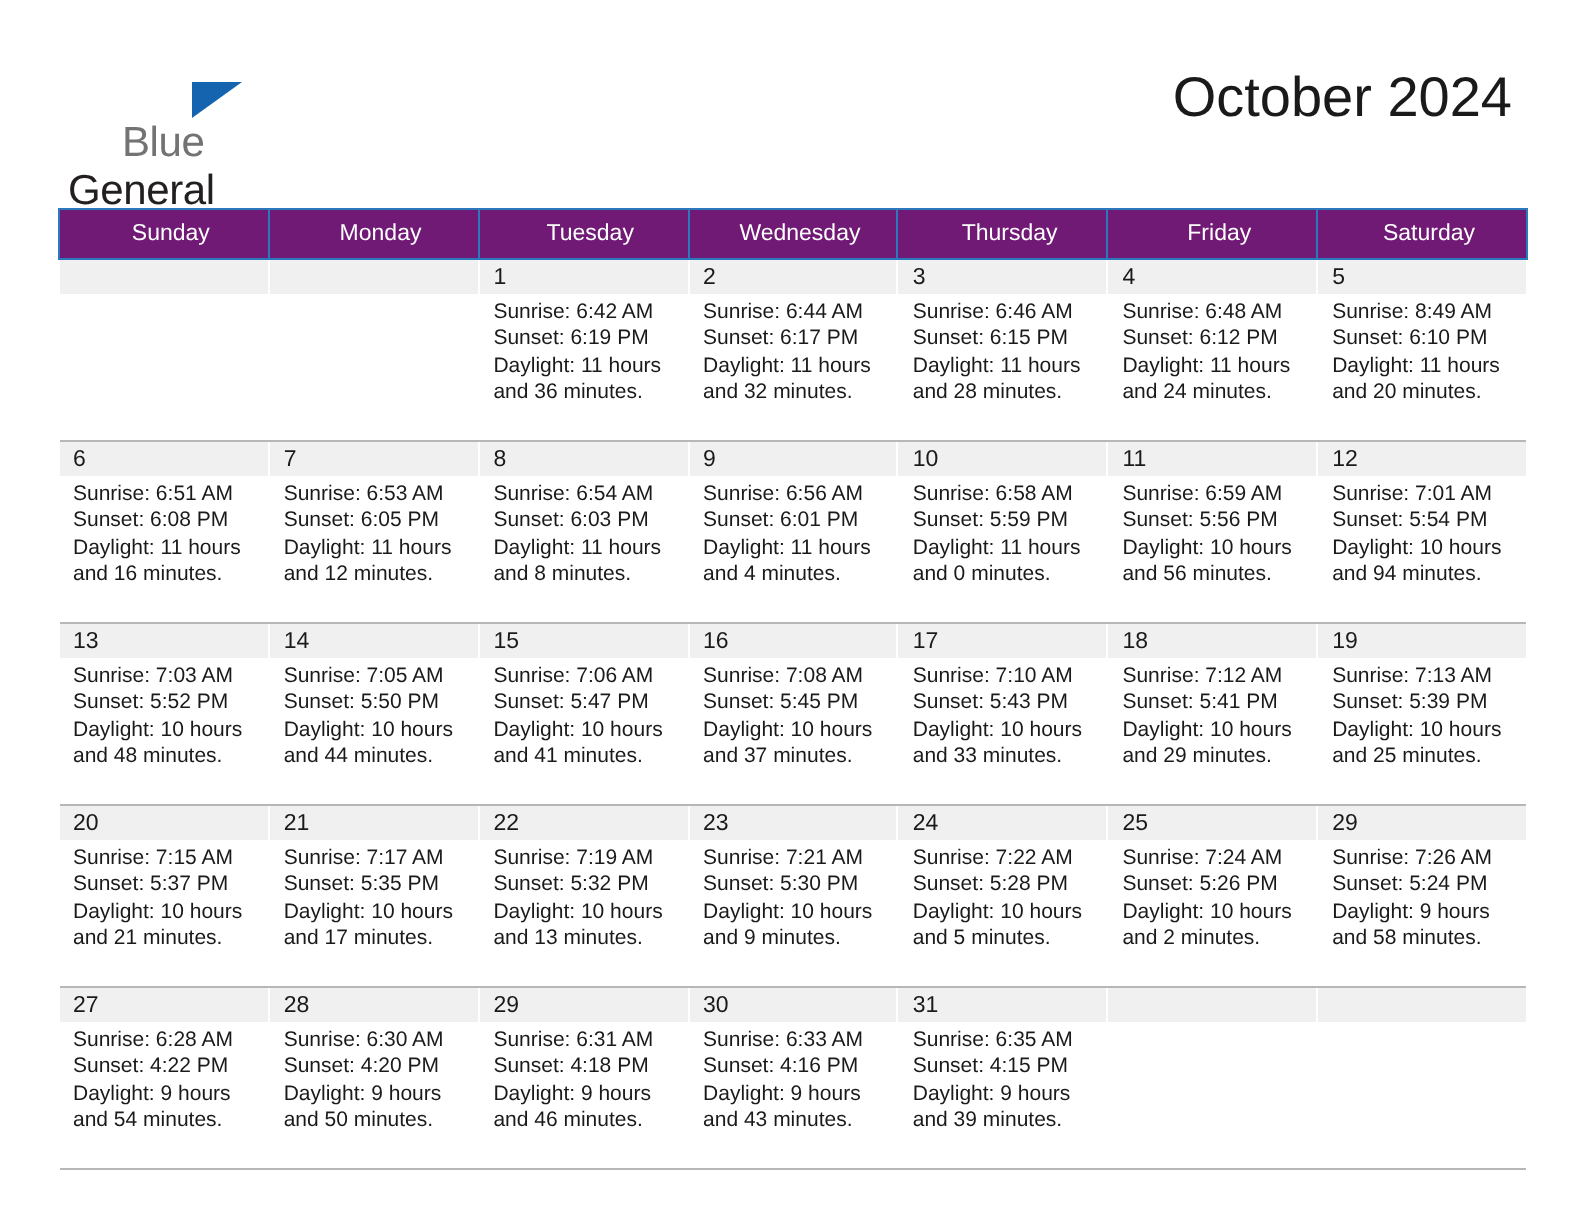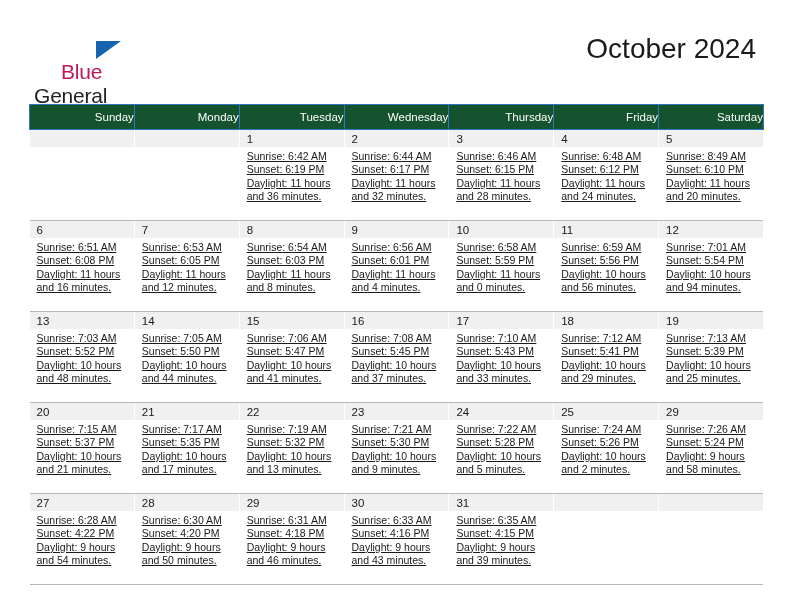--- a/index.html
+++ b/index.html
@@ -54,21 +54,21 @@
     height: 0;
     border-left: 25px solid #1464af;
     border-bottom: 18px solid transparent;
   }
   .brand-blue {
     position: absolute;
     left: 27px;
     top: 22px;
     font-size: 21px;
     letter-spacing: -0.2px;
-    color: #be185d;
+    color: #737373;
     line-height: 24px;
   }
 
   .title-block {
     position: absolute;
     right: 36px;
     top: 32px;
     text-align: right;
   }
   .month-title {
@@ -91,25 +91,25 @@
     position: absolute;
     left: 29px;
     top: 104px;
     width: 734px;
     border-collapse: collapse;
     table-layout: fixed;
   }
   .calendar col { width: 104.857px; }
 
   .calendar thead th {
-    background: #14532d;
+    background: #701a75;
     color: #ffffff;
     font-size: 11.5px;
     font-weight: normal;
-    text-align: right;
+    text-align: center;
     padding: 6px 0 6px 7px;
     height: 20px;
     box-sizing: border-box;
     border: 1px solid #2c78bd;
     vertical-align: middle;
   }
 
   .calendar tbody td {
     vertical-align: top;
     padding: 0;
@@ -134,21 +134,20 @@
     box-sizing: border-box;
     font-size: 11.5px;
     color: #1a1a1a;
     line-height: 16px;
   }
   .cell-body {
     padding: 3px 4px 0 7px;
     font-size: 10.5px;
     line-height: 13.4px;
     color: #1a1a1a;
-    text-decoration: underline;
   }
   .cell-body div { white-space: nowrap; }
 
   td.empty .daynum-band { background: #f0f0f0; }
 </style>
 </head>
 <body>
 
 <div class="page">
 

